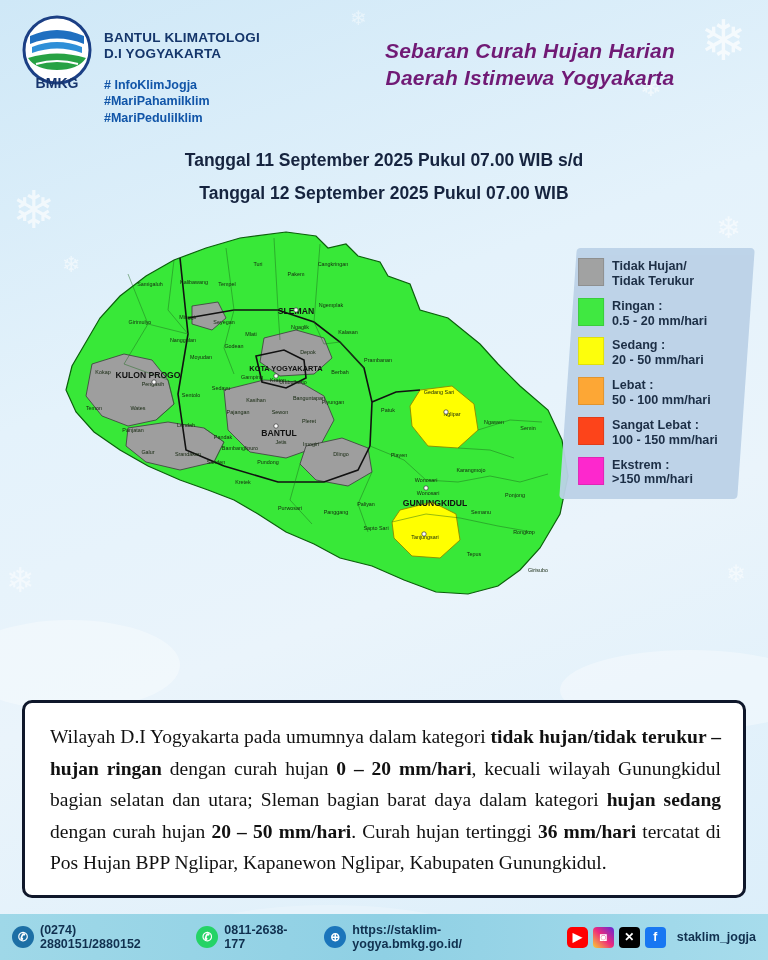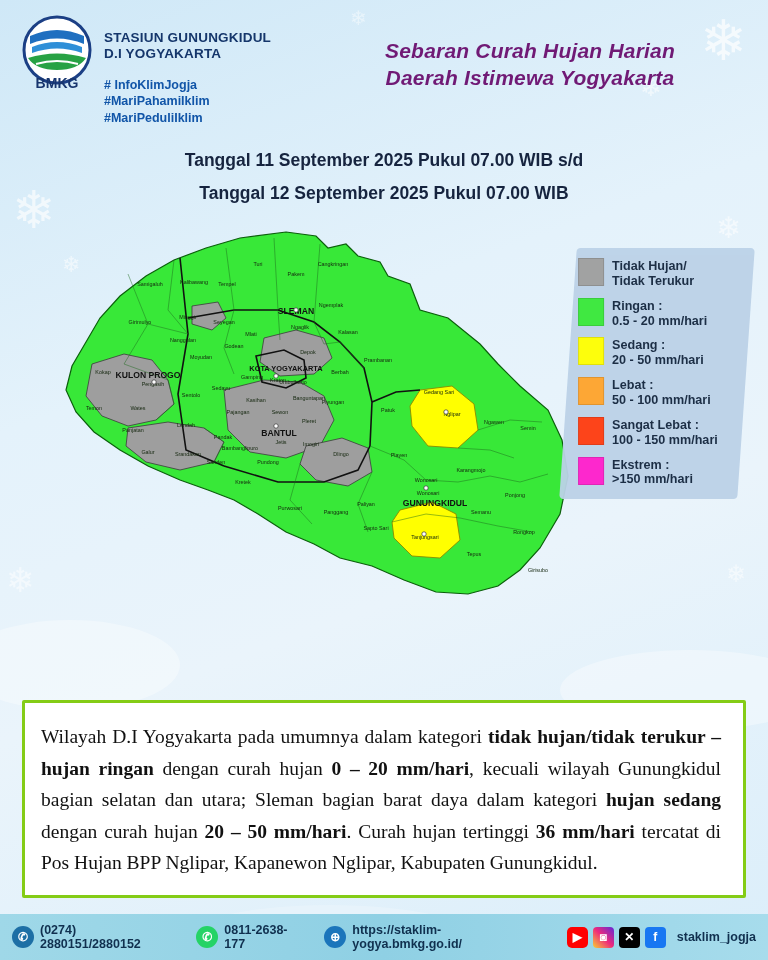--- a/index.html
+++ b/index.html
@@ -56,23 +56,23 @@
   .legend-inner { transform: skewX(4deg); }
   .legend-row { display: flex; align-items: flex-start; margin-bottom: 9px; }
   .legend-row:last-child { margin-bottom: 0; }
   .swatch { width: 26px; height: 28px; flex: 0 0 26px; margin-right: 8px; border: 1px solid rgba(0,0,0,.12); }
   .legend-label { font-size: 12.6px; font-weight: bold; color: #12243c; line-height: 1.18; padding-top: 1px;}
 
   
   .narrative {
     position: absolute; left: 22px; top: 700px; width: 724px;
     background: #ffffff;
-    border: 3px solid #84cc16;
-    border-radius: 2px;
-    padding: 18px 22px 16px 16px;
+    border: 3px solid #0f172a;
+    border-radius: 10px;
+    padding: 18px 22px 16px 25px;
   }
   .narrative p {
     margin: 0;
     font-family: "Liberation Serif", serif;
     font-size: 19.5px;
     line-height: 1.62;
     color: #111;
     text-align: justify;
   }
   .narrative b { font-weight: bold; }
@@ -120,21 +120,21 @@
         <circle cx="39" cy="36" r="33" fill="#ffffff" stroke="#1b3f85" stroke-width="3"></circle>
         <path d="M12 22 q27 -12 54 0 l0 8 q-27 -11 -54 0 z" fill="#1f6fc0"></path>
         <path d="M14 33 q25 -10 50 0 l0 6 q-25 -9 -50 0 z" fill="#2f8fd8"></path>
         <path d="M10 44 q29 -9 58 0 q-8 12 -29 12 q-21 0 -29 -12 z" fill="#27a244"></path>
         <path d="M18 50 q21 -6 42 0" stroke="#ffffff" stroke-width="2" fill="none"></path>
         <text x="39" y="74" font-family="Liberation Sans, sans-serif" font-size="14" font-weight="bold" fill="#17356e" text-anchor="middle">BMKG</text>
       </svg>
     </div>
     <div class="org-text">
       <div class="org-title">
-        <div>STASIUN GUNUNGKIDUL</div>
+        <div>BANTUL KLIMATOLOGI</div>
         <div>D.I YOGYAKARTA</div>
       </div>
       <div class="hashtags">
         <div># InfoKlimJogja</div>
         <div>#MariPahamiIklim</div>
         <div>#MariPeduliIklim</div>
       </div>
     </div>
   </div>
   <div class="title-block">

